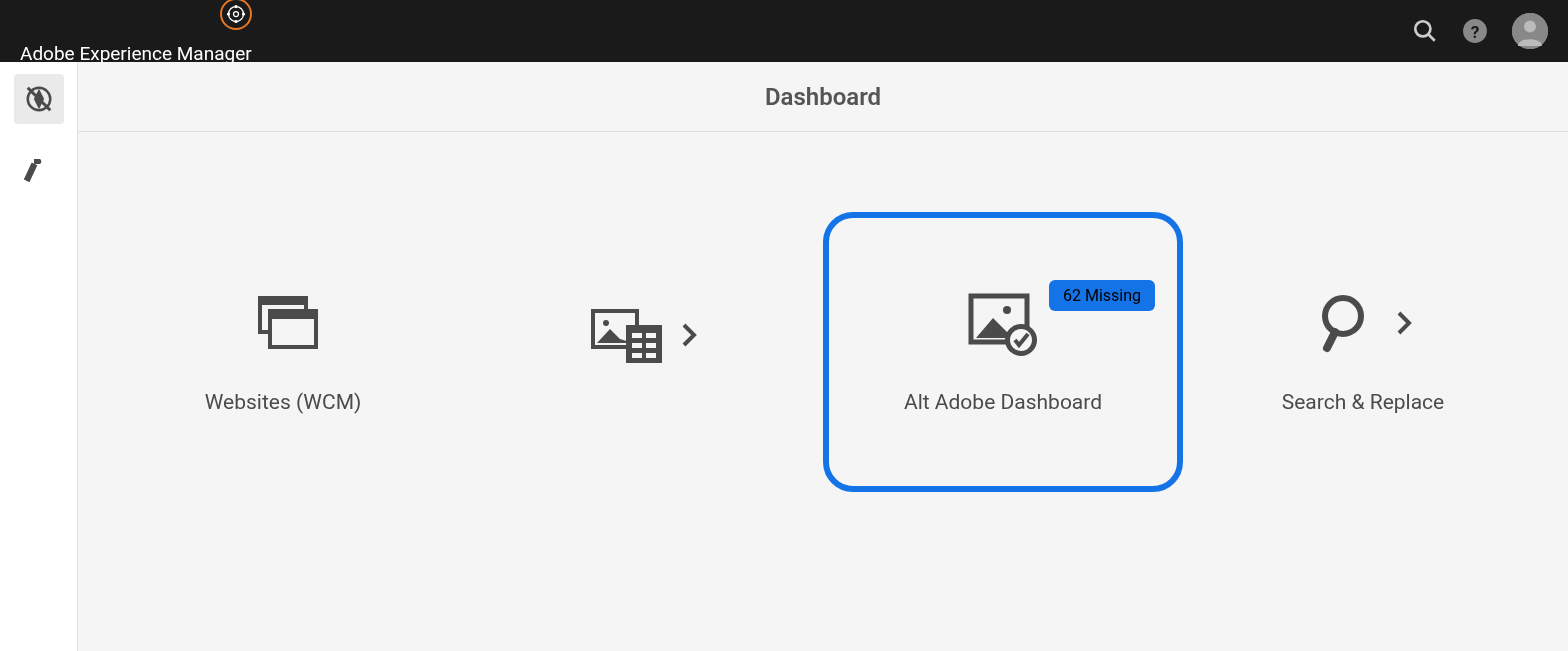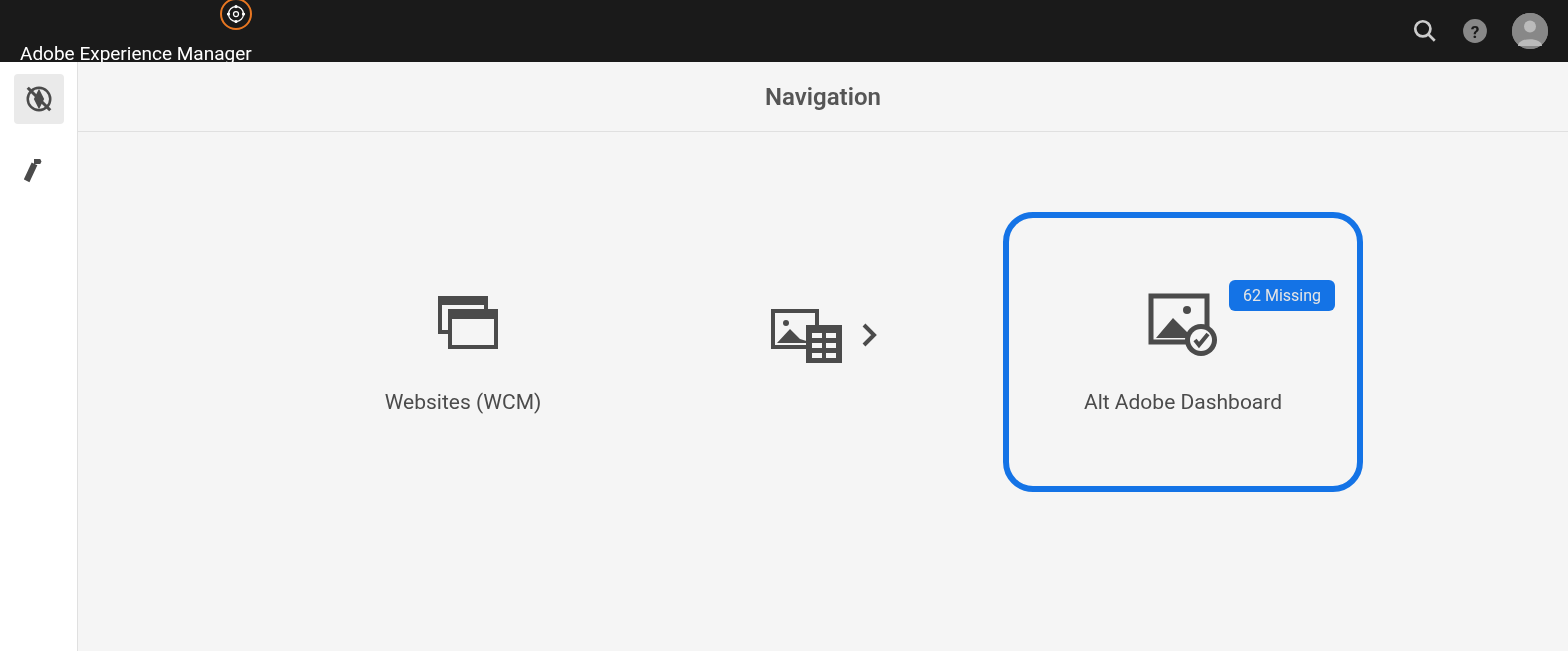--- a/index.html
+++ b/index.html
@@ -148,21 +148,21 @@
     .tile-label {
       font-size: 21px;
       color: #4b4b4b;
       text-align: center;
     }
     .chevron {
       color: #4b4b4b;
     }
     .badge {
       background: #1473e6;
-      color: #e5e5e5;
+      color: #000000;
       padding: 6px 14px;
       border-radius: 6px;
       font-size: 16px;
       position: absolute;
       top: 68px;
       right: 28px;
     }
     .tile.highlighted .badge {
       top: 62px;
       right: 22px;
@@ -220,21 +220,21 @@
     <div class="rail-item">
       <svg width="30" height="30" viewBox="0 0 24 24" fill="#4b4b4b">
         <path d="M22 6 L14 6 L13 4 L8 4 L8 8 L13 8 L14 6 Z"></path>
         <rect x="3" y="7" width="5" height="15" transform="rotate(25 5 14)"></rect>
       </svg>
     </div>
   </div>
 
   <div class="content-area">
     <div class="page-header">
-      <div class="page-title">Navigation</div>
+      <div class="page-title">Dashboard</div>
     </div>
 
     <div class="tiles-area">
 
       <div class="tile">
         <div class="tile-icon-row">
           <div class="tile-icon">
             <svg width="75" height="65" viewBox="0 0 75 65">
               <rect x="12" y="5" width="50" height="38" fill="#4b4b4b"></rect>
               <rect x="16" y="14" width="42" height="25" fill="#f5f5f5"></rect>
@@ -280,16 +280,32 @@
               <polygon points="13,50 30,30 44,44 60,50 13,50" fill="#4b4b4b"></polygon>
               <circle cx="58" cy="52" r="16" fill="#4b4b4b"></circle>
               <circle cx="58" cy="52" r="11" fill="#f5f5f5"></circle>
               <polyline points="52,52 56,57 65,46" fill="none" stroke="#4b4b4b" stroke-width="4"></polyline>
             </svg>
           </div>
         </div>
         <div class="tile-label">Alt Adobe Dashboard</div>
       </div>
 
+      <div class="tile">
+        <div class="tile-icon-row">
+          <div class="tile-icon">
+            <svg width="70" height="70" viewBox="0 0 70 70" fill="none" stroke="#4b4b4b" stroke-width="6">
+              <circle cx="30" cy="28" r="18"></circle>
+              <line x1="14" y1="60" x2="22" y2="44" stroke-width="8" stroke-linecap="round"></line>
+            </svg>
+          </div>
+          <div class="chevron">
+            <svg width="18" height="28" viewBox="0 0 18 28" fill="none" stroke="#4b4b4b" stroke-width="4">
+              <polyline points="4,4 14,14 4,24"></polyline>
+            </svg>
+          </div>
+        </div>
+        <div class="tile-label">Search &amp; Replace</div>
+      </div>
 
     </div>
   </div>
 </div>
 
 </body></html>

